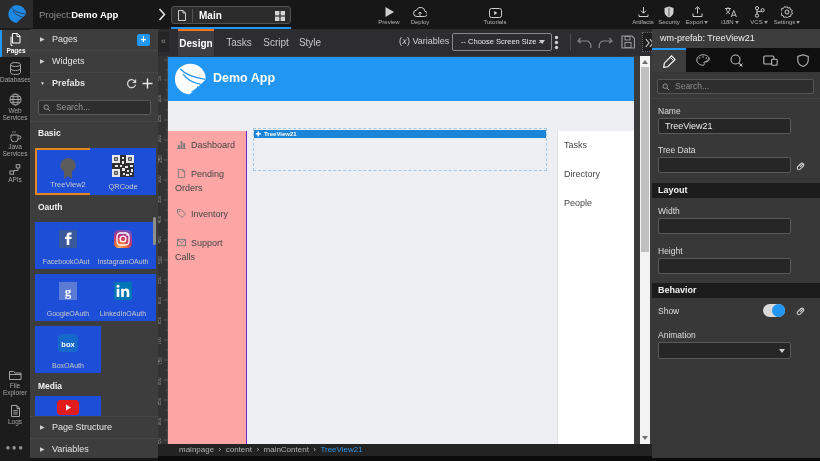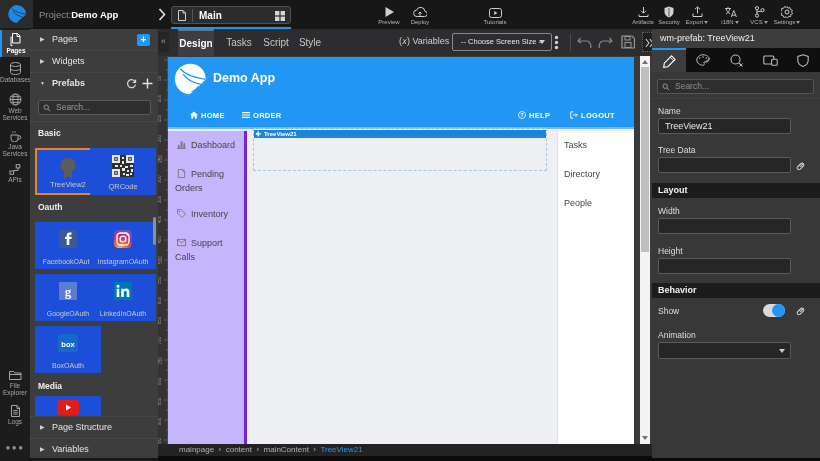--- a/index.html
+++ b/index.html
@@ -42,41 +42,41 @@
 .tile { position:absolute; width:66px; height:47px; background:#1d4ed8; text-align:center; }
 .tile .tlbl { position:absolute; bottom:4px; width:100%; font-size:7.5px; color:#c9c9c9; }
 .tile .tico { position:absolute; top:9px; left:0; width:100%; display:flex; justify-content:center; }
 .tile.sel { border:2px solid #e8871e; }
 #pscroll { position:absolute; left:123px; top:188px; width:3px; height:28px; background:#8f8f8f; border-radius:2px; }
 
 
 #canvas { left:158px; top:29px; width:494px; height:432px; background:#3a3a3a; }
 #ctoolbar { position:absolute; left:0; top:0; width:494px; height:27px; background:#2d2d30; }
 .ctab { position:absolute; top:0; height:27px; line-height:27px; color:#c6c6c6; font-size:10px; text-align:center; }
-.ctab.active { background:#3e3e42; border-top:2px solid #737373; color:#fff; font-weight:bold; line-height:25px; }
+.ctab.active { background:#3e3e42; border-top:2px solid #f97316; color:#fff; font-weight:bold; line-height:25px; }
 #collapsebtn { position:absolute; left:0; top:3px; width:11px; height:20px; background:#252526; color:#9a9a9a; font-size:9px; text-align:center; line-height:19px; }
 #screensize { position:absolute; left:294px; top:4px; width:100px; height:18px; border:1px solid #888; background:#2d2d30; color:#e8e8e8; font-size:7.5px; line-height:16px; border-radius:2px; }
 #screensize .sstxt { position:absolute; left:8px; top:0; }
 #screensize .sscar { position:absolute; right:6px; top:6px; width:0; height:0; border-left:3px solid transparent; border-right:3px solid transparent; border-top:4px solid #d0d0d0; }
 #vartxt { position:absolute; left:241px; top:7px; color:#d0d0d0; font-size:9px; }
 .tbico { position:absolute; top:5px; }
 #tdiv { position:absolute; left:412px; top:5px; width:1px; height:17px; background:#4c4c4c; }
 #morebtn { position:absolute; left:484px; top:3px; width:14px; height:20px; background:#1f1f1f; border:1px dotted #666; color:#d8d8d8; font-size:10px; text-align:center; line-height:19px; }
 #cviewport { position:absolute; left:0; top:27px; width:494px; height:388px; background:#3a3a3a; }
 #ruler { position:absolute; left:0; top:0; width:10px; height:388px; background:#333; border-right:1px solid #474747; }
 #app { position:absolute; left:10px; top:1px; width:466px; height:387px; background:#edeff2; overflow:hidden; }
 #appheader { position:absolute; left:0; top:0; width:466px; height:44px; background:#2196f3; }
 #applogo { position:absolute; left:3px; top:3px; }
 #apptitle { position:absolute; left:45px; top:14px; color:#fff; font-size:12.5px; font-weight:bold; }
 #appsearch { position:absolute; left:276px; top:13px; width:176px; color:#fff; font-size:8px; border-bottom:1px solid #e8f2fc; height:18px; }
 #appnav { position:absolute; left:0; top:44px; width:466px; height:28px; background:#2196f3; border-bottom:2px solid #7ab6ed; }
 .navitem { position:absolute; top:10px; color:#fff; font-size:7.5px; font-weight:bold; letter-spacing:0.3px; }
 .navitem svg { vertical-align:-1px; margin-right:3px; }
 #appbody { position:absolute; left:0; top:74px; width:466px; height:313px; }
-#leftnav { position:absolute; left:0; top:0; width:79px; height:313px; background:#c4b5fd; border-right:3px solid #6d28d9; }
+#leftnav { position:absolute; left:0; top:0; width:79px; height:313px; background:#fca5a5; border-right:1px solid #6d28d9; }
 #rightpanel2 { position:absolute; left:389px; top:0; width:77px; height:313px; background:#fff; border-left:1px solid #e2e2e2; }
 .lnav { position:absolute; color:#454545; font-size:9px; }
 .lnav svg { vertical-align:-1px; margin-right:5px; }
 #widget { position:absolute; left:85px; top:-3px; width:294px; height:43px; border:1px dashed #a2c8e8; }
 #wlabel { position:absolute; left:0px; top:1px; width:292px; height:8px; background:#1d85d8; color:#fff; font-size:6px; font-weight:bold; line-height:8px; }
 #cscroll { position:absolute; left:482px; top:0; width:10px; height:388px; background:#f3f3f3; }
 #cscroll .thumb { position:absolute; left:1px; top:11px; width:8px; height:185px; background:#bfbfbf; }
 .scar { position:absolute; left:2px; width:0; height:0; }
 #breadcrumb { position:absolute; left:0; top:415px; width:494px; height:12px; background:#232323; color:#b0b0b0; font-size:8px; line-height:12px; }
 #cblack { position:absolute; left:0; top:427px; width:494px; height:5px; background:#0b0b0b; }
@@ -538,35 +538,20 @@
           <div id="applogo">
             <svg width="38" height="38" viewBox="0 0 40 40">
               <path d="M36.5,20.5 A 16.2,16.2 0 1 0 19,36.2 C 24,33 28,29 36.5,20.5 Z" fill="#fff"></path>
               <path d="M9.8,9.2 Q 16.5,17.3 36.3,20.4" fill="none" stroke="#2196f3" stroke-width="1.3"></path>
               <path d="M12.8,14.8 Q 18.3,23 31.4,25.7" fill="none" stroke="#2196f3" stroke-width="1.3"></path>
               <path d="M28.6,27.6 Q 26.8,31.6 21.6,33.2" fill="none" stroke="#2196f3" stroke-width="1.2"></path>
             </svg>
           </div>
           <div id="apptitle">Demo App</div>
         </div>
-        <div id="appnav">
-          <div class="navitem" style="left:22px;"><svg width="8" height="8" viewBox="0 0 10 10">
-                <path d="M5 0.5 L10 5 H8.5 V9.5 H6 V6.5 H4 V9.5 H1.5 V5 H0 Z" fill="#fff"></path>
-              </svg>HOME</div>
-          <div class="navitem" style="left:74px;"><svg width="8" height="8" viewBox="0 0 10 10">
-                <path d="M0 2 h10 M0 5 h10 M0 8 h10" stroke="#fff" stroke-width="1.4"></path>
-              </svg>ORDER</div>
-          <div class="navitem" style="left:350px;"><svg width="8" height="8" viewBox="0 0 10 10">
-                <circle cx="5" cy="5" r="4.4" fill="none" stroke="#fff" stroke-width="1"></circle>
-                <text x="5" y="7.5" font-size="7" fill="#fff" text-anchor="middle" font-family="Liberation Sans">?</text>
-              </svg>HELP</div>
-          <div class="navitem" style="left:402px;"><svg width="8" height="8" viewBox="0 0 10 10">
-                <path d="M4 1 H1 V9 H4 M4 5 H9 M7 2.8 L9.2 5 L7 7.2" fill="none" stroke="#fff" stroke-width="1.2"></path>
-              </svg>LOGOUT</div>
-        </div>
         <div id="appbody">
           <div id="leftnav">
             <div class="lnav" style="left:9px; top:9px;"><svg width="9" height="9" viewBox="0 0 10 10">
                   <path d="M1 9 V5.5 H3 V9 M4 9 V1.5 H6 V9 M7 9 V3.5 H9 V9" fill="#777" stroke="none"></path>
                   <path d="M0 9.5 h10" stroke="#777" stroke-width="1"></path>
                 </svg>Dashboard</div>
             <div class="lnav" style="left:9px; top:38px;"><svg width="9" height="9" viewBox="0 0 10 10">
                   <path d="M1.5 0.5 h5 l2 2 v7 h-7 z" fill="none" stroke="#777" stroke-width="1"></path>
                   <path d="M6.5 0.5 v2 h2" fill="none" stroke="#777" stroke-width="1"></path>
                 </svg>Pending</div>

